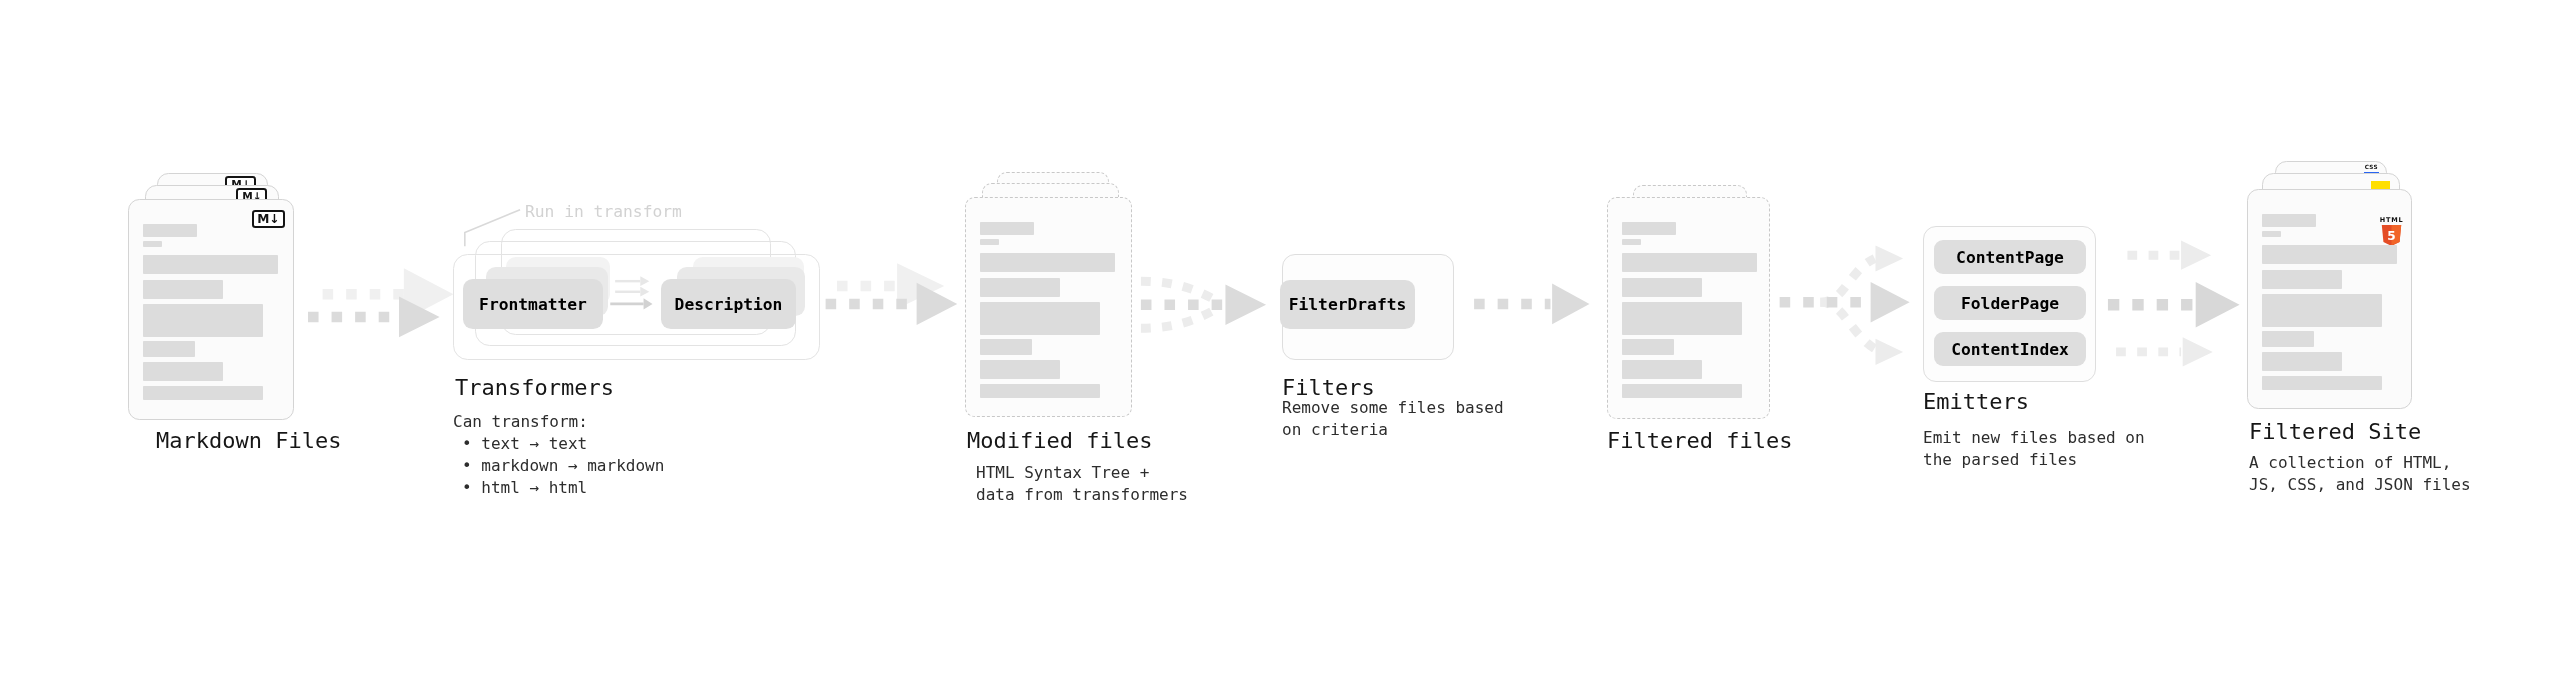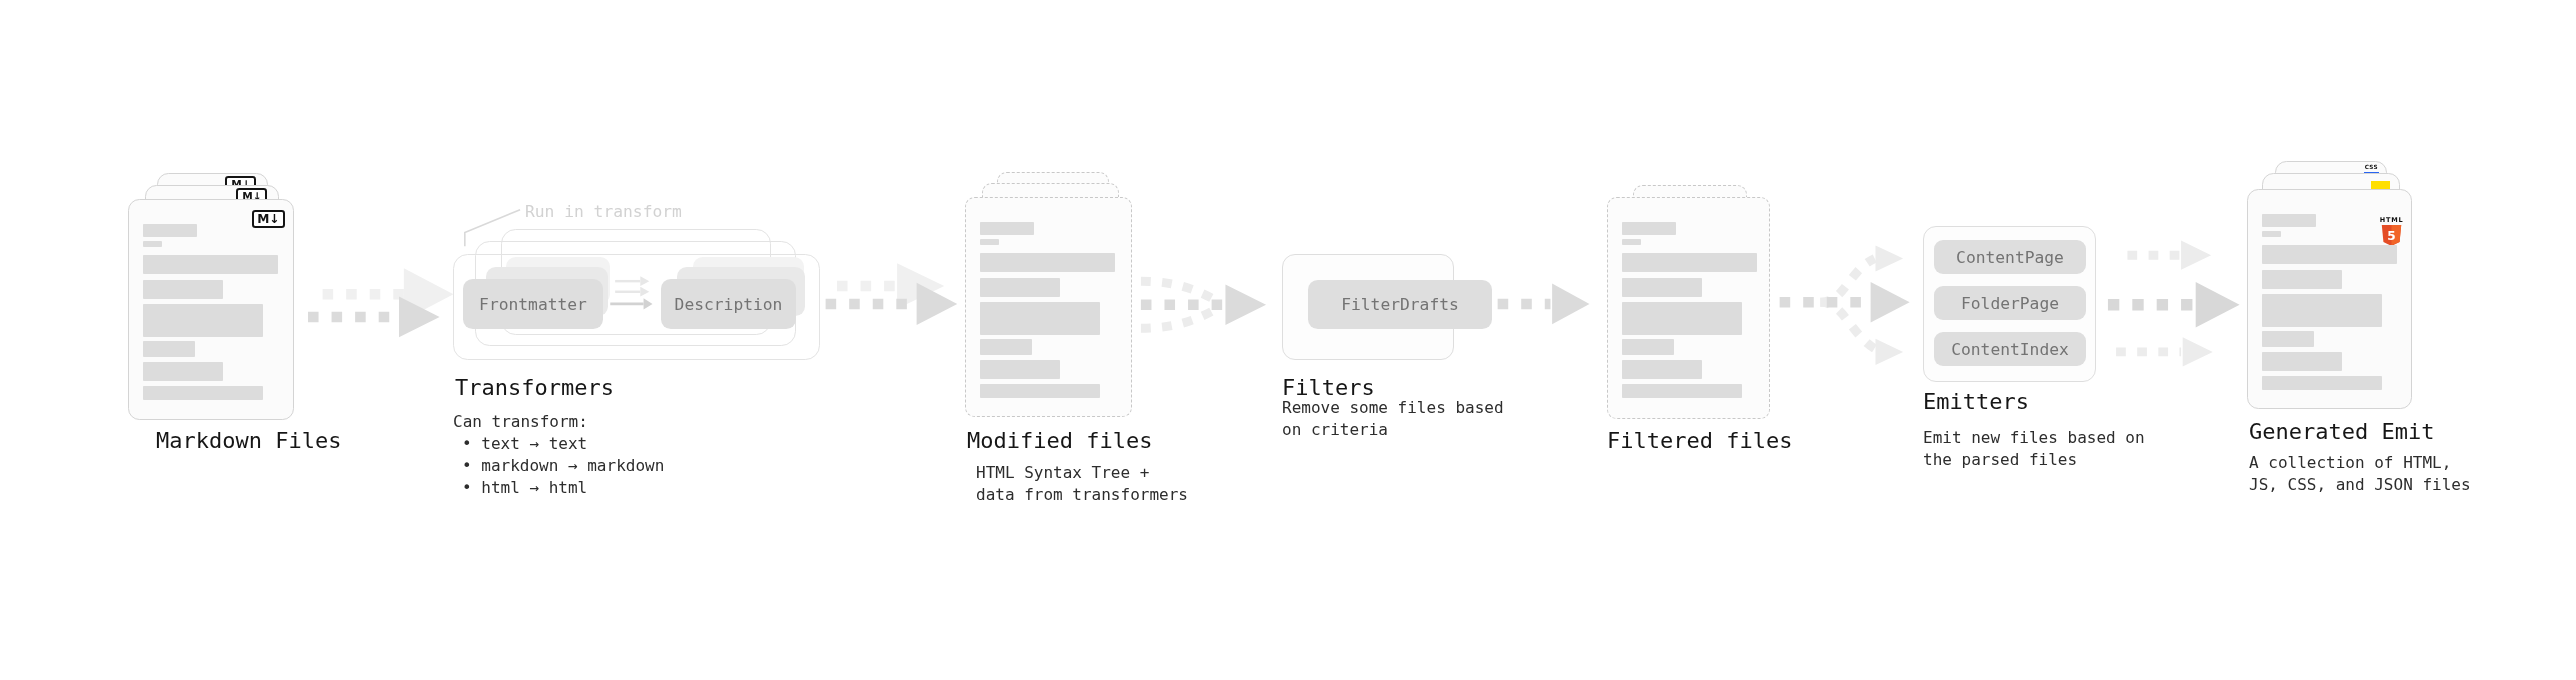--- a/index.html
+++ b/index.html
@@ -35,21 +35,21 @@
             font-family:"DejaVu Sans","Liberation Sans",sans-serif;font-weight:bold;font-size:12.2px;
             line-height:14px;text-align:center;}
   .md-badge.small{top:2.4px;right:10.6px;width:31px;height:17px;font-size:10.6px;line-height:12.2px;}
 
   
   .tf-box{position:absolute;border:1.6px solid #e3e3e3;border-radius:14.6px;background:transparent;z-index:2;}
   .tf-front{left:453px;top:254px;width:365px;height:104px;}
   .tf-mid{left:475px;top:241px;width:319px;height:103px;}
   .tf-back{left:501px;top:229px;width:268px;height:104px;}
   .pill{position:absolute;display:flex;align-items:center;justify-content:center;background:#dedede;
-        border-radius:9.8px;font-size:16.3px;color:#737373;white-space:nowrap;z-index:3;}
+        border-radius:9.8px;font-size:16.3px;color:#000000;white-space:nowrap;z-index:3;font-weight:bold;}
   .pill.ghost1{background:#e9e9e9;z-index:2;}
   .pill.ghost2{background:#f3f3f3;z-index:2;}
   .fm-ghost2{left:506px;top:257px;width:104px;height:47px;}
   .fm-ghost1{left:486px;top:267px;width:122px;height:49px;}
   .fm-front{left:463px;top:279px;width:140px;height:50px;}
   .ds-ghost2{left:693px;top:257px;width:111px;height:47px;}
   .ds-ghost1{left:677px;top:267px;width:128px;height:49px;}
   .ds-front{left:661px;top:279px;width:135px;height:50px;}
   .tf-annotation{position:absolute;left:525px;top:202px;font-size:16.3px;color:#d2d2d2;white-space:nowrap;z-index:2;}
   .tf-label{left:455px;top:374px;}
@@ -58,21 +58,21 @@
   
   .mod-back2{left:997px;top:172px;width:112px;height:221px;}
   .mod-back1{left:982px;top:183px;width:137px;height:221px;}
   .mod-front{left:965px;top:197px;width:167px;height:220px;}
   .mod-label{left:967px;top:427px;}
   .mod-sub{left:967px;top:462px;margin-left:9px;}
 
   
   .filters-box{position:absolute;left:1282px;top:254px;width:172px;height:106px;box-sizing:border-box;
                border:1.6px solid #dedede;border-radius:13px;background:#fdfdfd;z-index:2;}
-  .filters-pill{left:1308px;top:280px;width:184px;height:49px;}
+  .filters-pill{left:1280px;top:280px;width:135px;height:49px;}
   .filters-label{left:1282px;top:374px;}
   .filters-sub{left:1282px;top:397px;}
 
   
   .fil-back1{left:1633px;top:185px;width:114px;height:221px;}
   .fil-front{left:1607px;top:197px;width:163px;height:222px;}
   .fil-label{left:1607px;top:427px;}
 
   
   .em-box{position:absolute;left:1923px;top:226px;width:173px;height:156px;box-sizing:border-box;
@@ -291,19 +291,19 @@
         <div class="bar b1"></div>
         <div class="bar b2"></div>
         <div class="bar b3"></div>
         <div class="bar b4"></div>
         <div class="bar b5"></div>
         <div class="bar b6"></div>
         <div class="bar b7"></div>
         <div class="bar b8"></div>
       </div>
     </div>
-    <div class="stage-label gen-label">Generated Emit</div>
+    <div class="stage-label gen-label">Filtered Site</div>
     <div class="stage-sub gen-sub">A collection of HTML,
 JS, CSS, and JSON files</div>
   </div>
 
 </div>
 
 
 </body></html>

